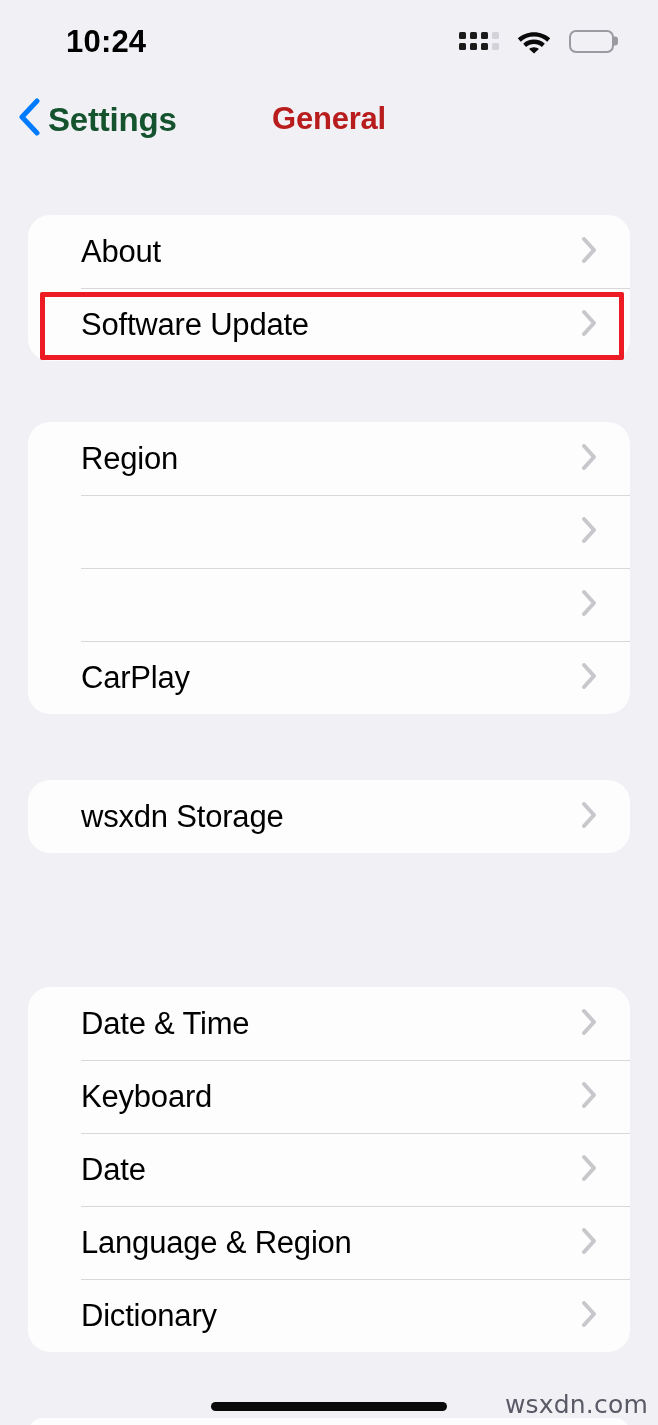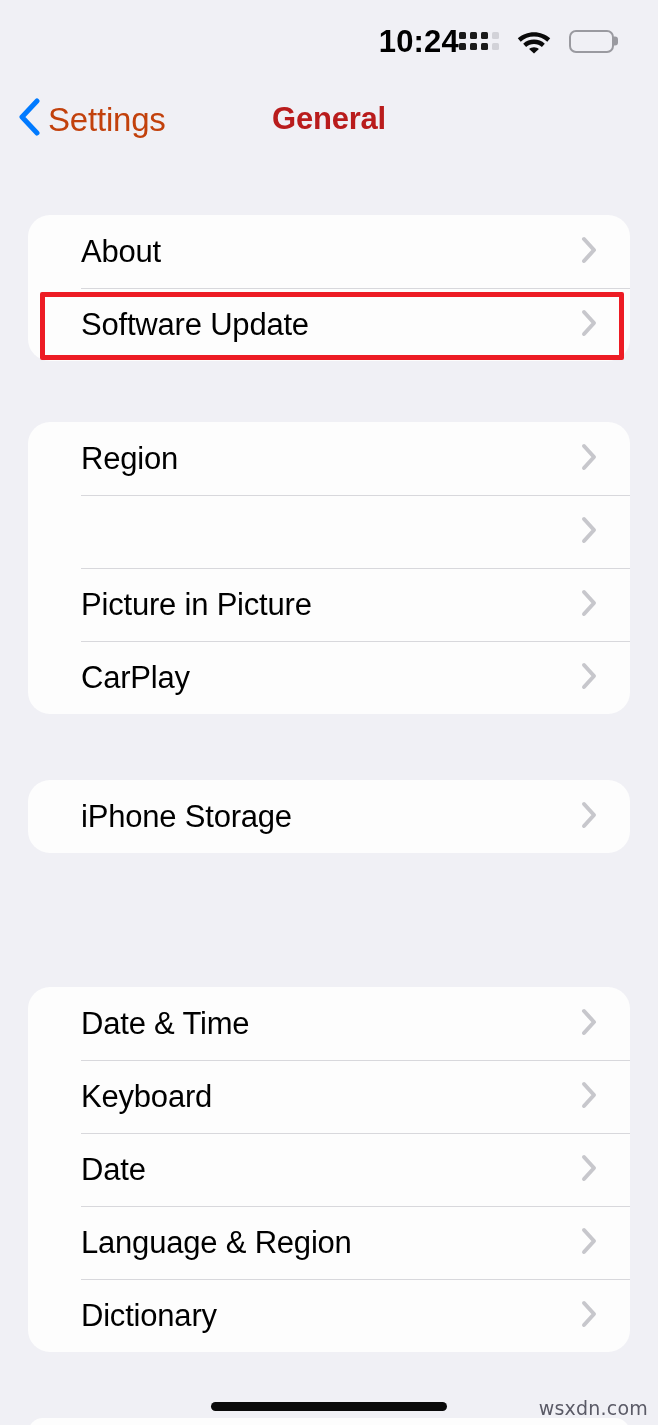--- a/index.html
+++ b/index.html
@@ -17,21 +17,21 @@
     position:relative;
   }
 
   
   .status-bar {
     position:absolute;
     top:0; left:0; right:0;
     height:78px;
     display:flex;
     align-items:center;
-    justify-content:flex-end;
+    justify-content:space-between;
     padding:0 44px 0 66px;
   }
   .status-time {
     font-size:31px;
     font-weight:bold;
     color:#000;
     letter-spacing:0.2px;
     line-height:1;
     margin-top:4px;
   }
@@ -86,23 +86,24 @@
     position:absolute;
     left:18px; top:50%;
     transform:translateY(-50%);
     display:flex;
     align-items:center;
     gap:8px;
     cursor:pointer;
   }
   .nav-back-label {
     font-size:33px;
-    color:#c2410c;
+    color:#14532d;
     line-height:1;
     letter-spacing:-0.2px;
+    font-weight:bold;
   }
   .nav-title {
     position:absolute;
     left:0; right:0; top:50%;
     transform:translateY(-50%);
     text-align:center;
     font-size:31px;
     font-weight:bold;
     color:#b91c1c;
     letter-spacing:-0.2px;
@@ -167,21 +168,21 @@
     height:9px;
     border-radius:5px;
     background:#0a0a0a;
   }
 
   
   .watermark {
     position:absolute;
     right:10px;
     bottom:6px;
-    font-size:19px;
+    font-size:25px;
     color:#5a5a66;
     font-family:"DejaVu Sans", sans-serif;
     letter-spacing:0.2px;
   }
 </style>
 </head>
 <body>
 
 <div class="status-bar">
   <div class="status-time">10:24</div>
@@ -255,41 +256,40 @@
     <div class="sep" style="top:73px;"></div>
     <div class="row">
       <span class="row-chevron">
         <svg width="17" height="28" viewBox="0 0 17 28">
             <path d="M3 3 L13 14 L3 25" fill="none" stroke="#C7C7CC" stroke-width="4" stroke-linecap="round" stroke-linejoin="round"></path>
           </svg>
       </span>
     </div>
     <div class="sep" style="top:146px;"></div>
     <div class="row">
-      <span class="row-label">Picture in Picture</span>
       <span class="row-chevron">
         <svg width="17" height="28" viewBox="0 0 17 28">
             <path d="M3 3 L13 14 L3 25" fill="none" stroke="#C7C7CC" stroke-width="4" stroke-linecap="round" stroke-linejoin="round"></path>
           </svg>
       </span>
     </div>
     <div class="sep" style="top:219px;"></div>
     <div class="row">
       <span class="row-label">CarPlay</span>
       <span class="row-chevron">
         <svg width="17" height="28" viewBox="0 0 17 28">
             <path d="M3 3 L13 14 L3 25" fill="none" stroke="#C7C7CC" stroke-width="4" stroke-linecap="round" stroke-linejoin="round"></path>
           </svg>
       </span>
     </div>
   </div>
 
   <div class="group" id="g2" style="top:565px;">
     <div class="row">
-      <span class="row-label">iPhone Storage</span>
+      <span class="row-label">wsxdn Storage</span>
       <span class="row-chevron">
         <svg width="17" height="28" viewBox="0 0 17 28">
             <path d="M3 3 L13 14 L3 25" fill="none" stroke="#C7C7CC" stroke-width="4" stroke-linecap="round" stroke-linejoin="round"></path>
           </svg>
       </span>
     </div>
     <div class="sep" style="top:73px;"></div>
   </div>
 
   <div class="group" id="g3" style="top:772px;">

